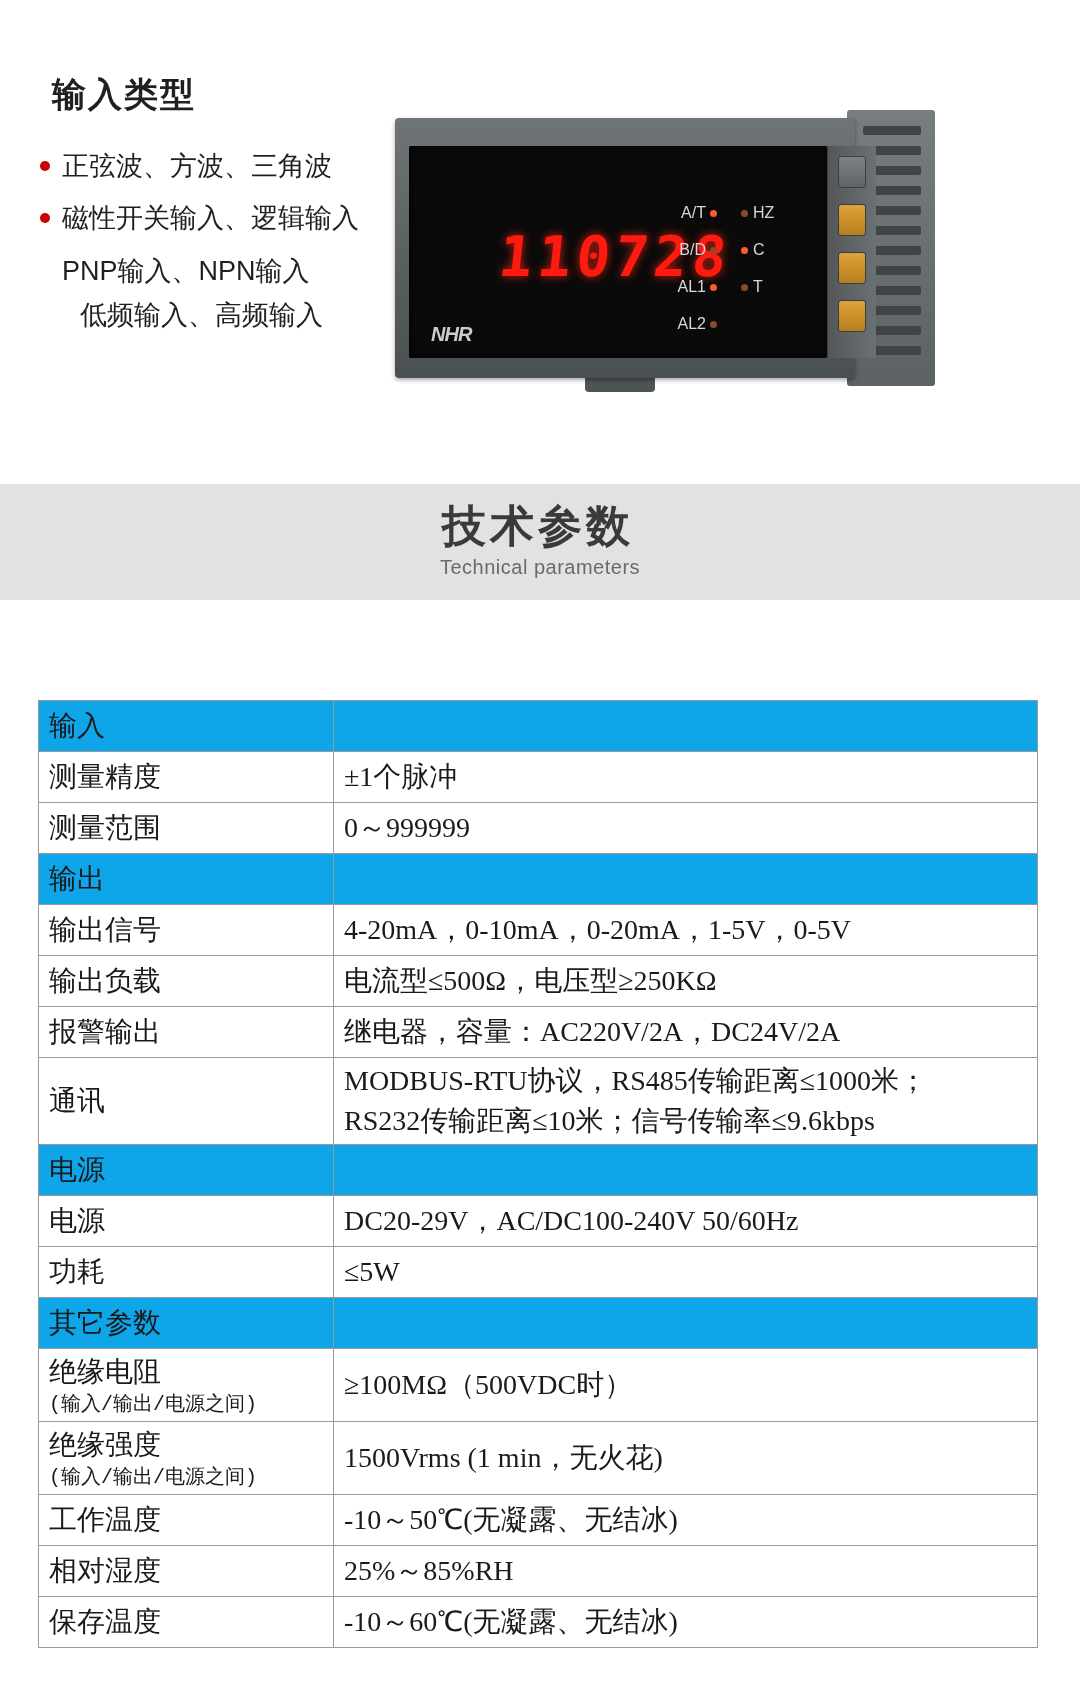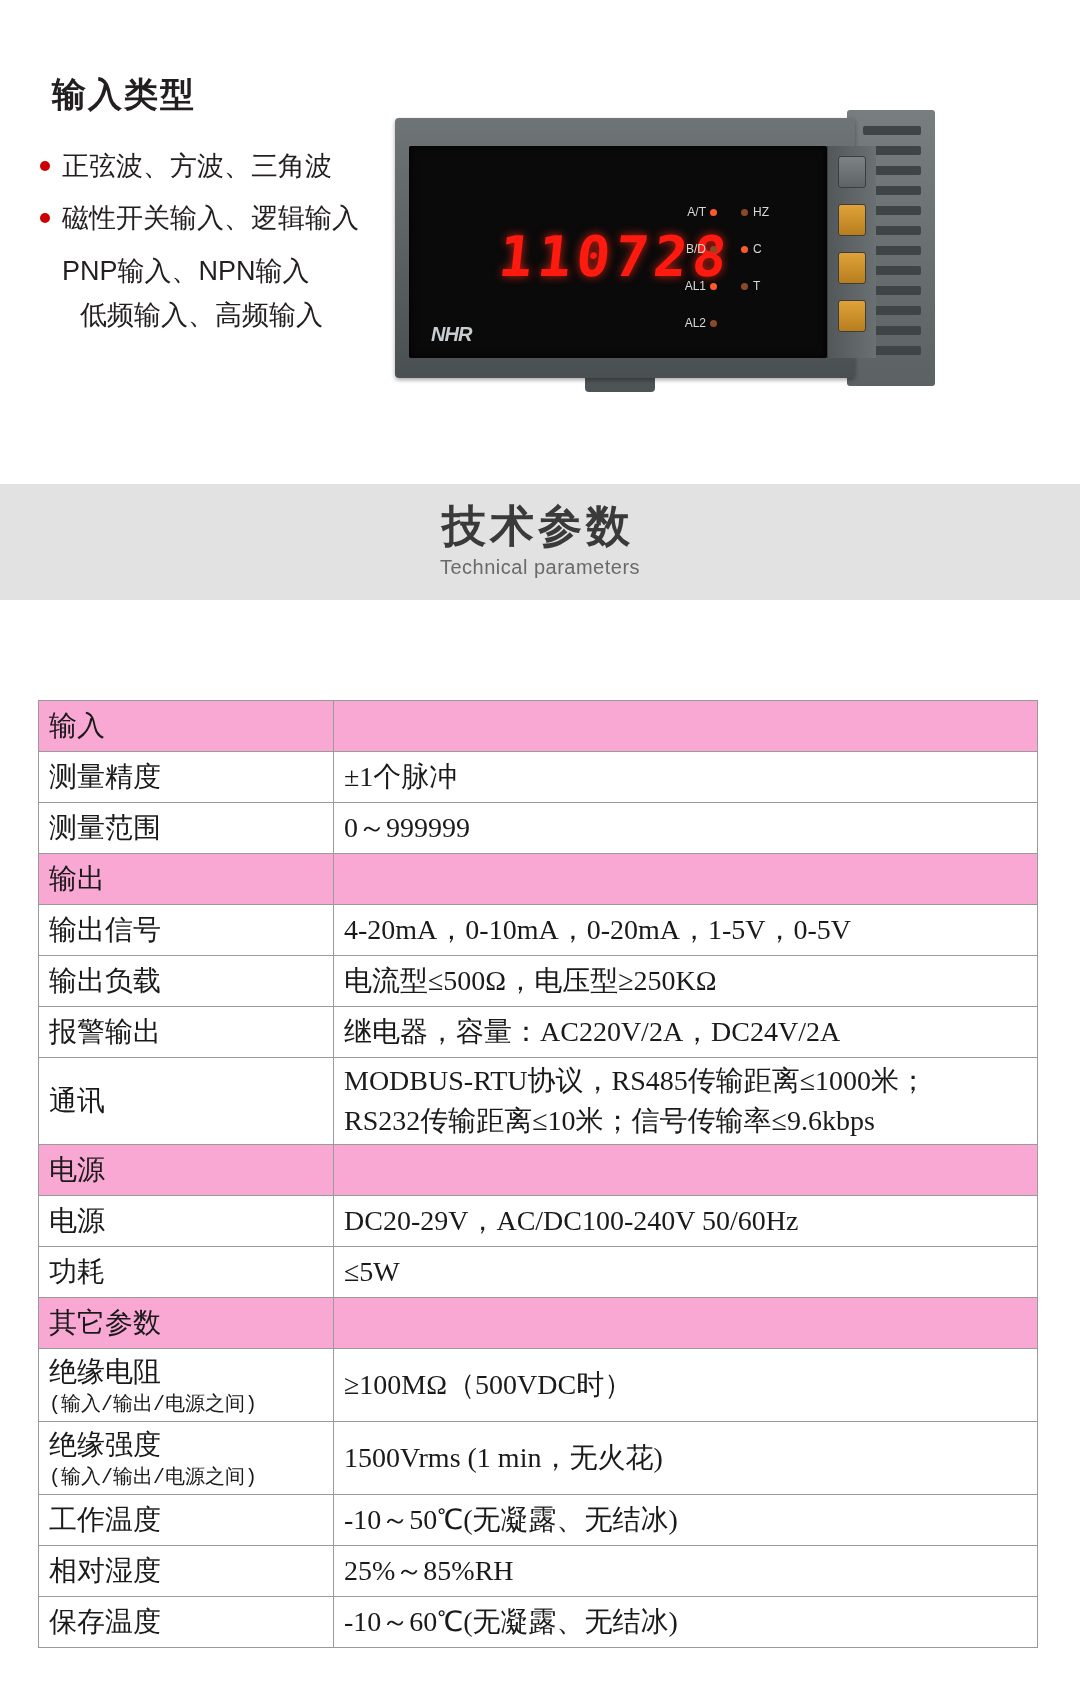--- a/index.html
+++ b/index.html
@@ -117,21 +117,21 @@
     bottom: 12px;
     font-size: 20px;
     font-weight: bold;
     color: #c9cdd0;
     font-style: italic;
     letter-spacing: -1px;
   }
   .lamp-col {
     position: absolute;
     top: 48px;
-    font-size: 12px;
+    font-size: 16px;
     color: #d6d9db;
     line-height: 37px;
   }
   .lamp-col.left { left: 268px; text-align: right; width: 40px; }
   .lamp-col.right { left: 332px; width: 40px; }
   .lamp {
     display: inline-block;
     width: 7px;
     height: 7px;
     border-radius: 50%;
@@ -240,21 +240,21 @@
     border: 1px solid #9a9a9a;
     padding: 3px 10px;
     font-size: 28px;
     line-height: 40px;
     color: #1a1a1a;
     vertical-align: middle;
     height: 44px;
   }
   table.spec td.label { width: 274px; }
   table.spec tr.group td {
-    background: #f9a8d4;
+    background: #0ea5e9;
   }
   .sub-note {
     display: block;
     font-size: 20px;
     line-height: 26px;
     color: #1a1a1a;
     font-family: "Liberation Mono", monospace;
   }
   .two-line {
     line-height: 38px;

